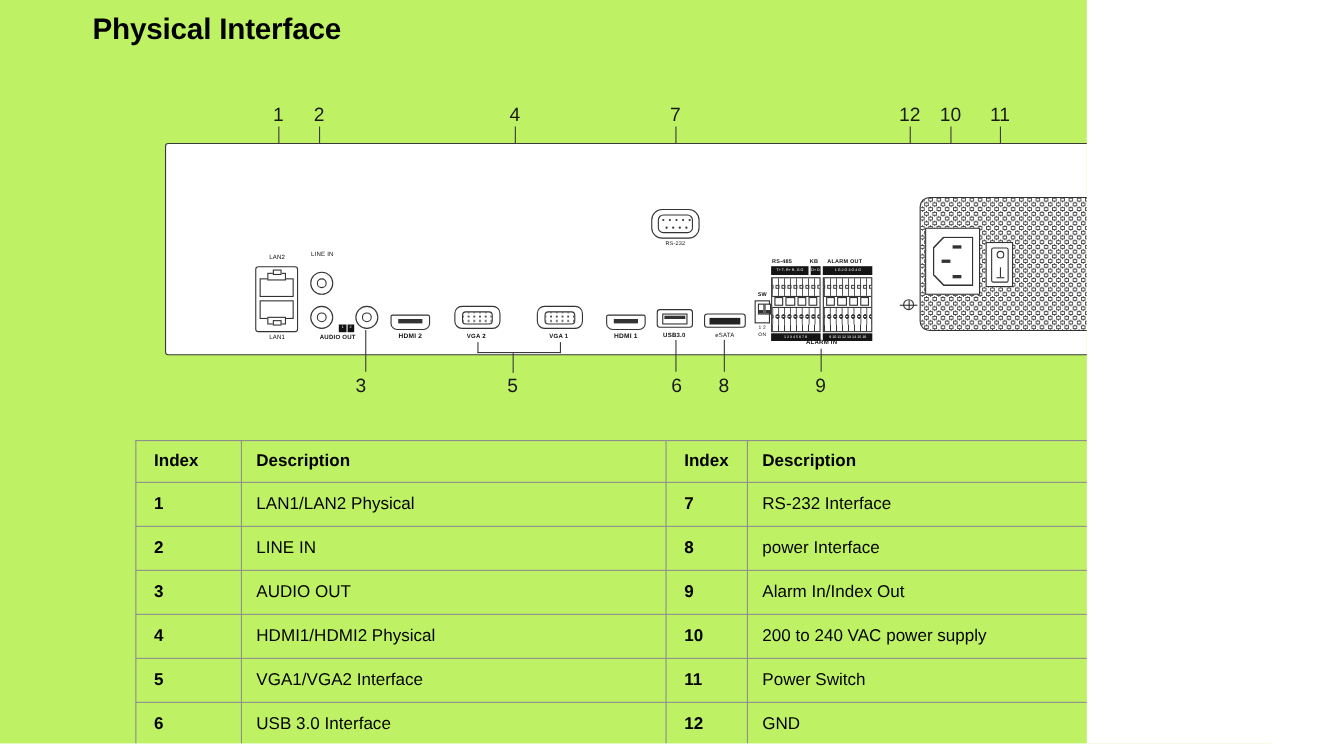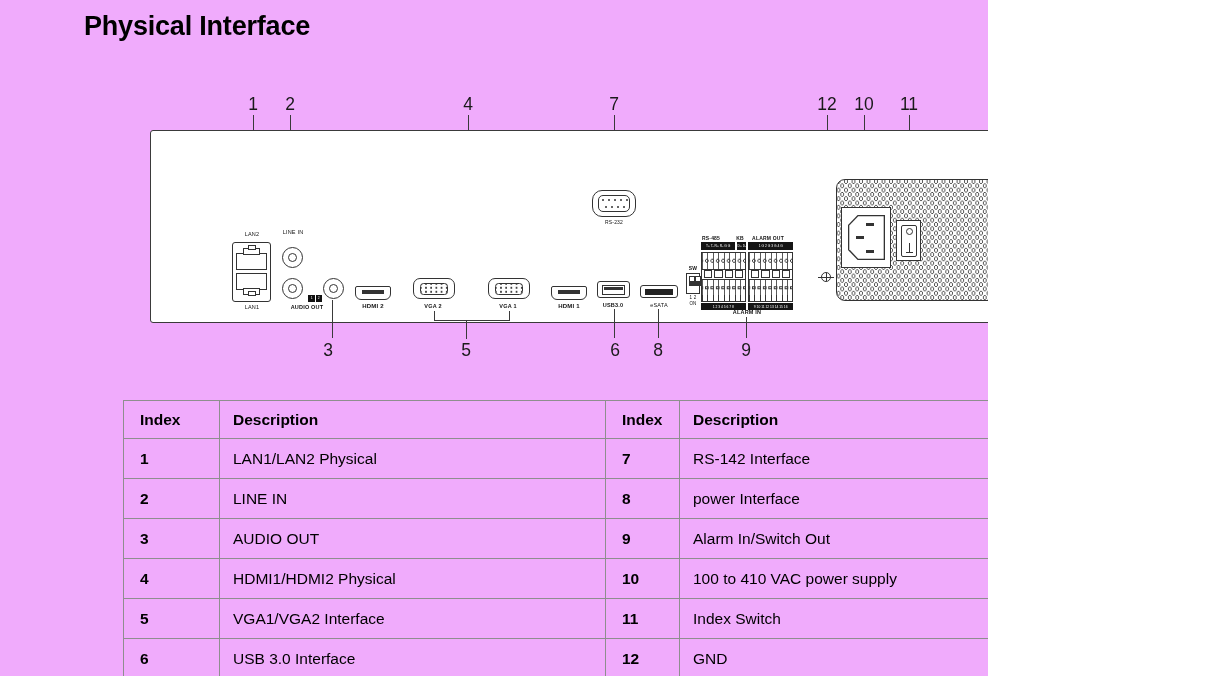--- a/index.html
+++ b/index.html
@@ -1,16 +1,16 @@
 <!DOCTYPE html>
 <html><head>
 <meta charset="utf-8">
 <style>
   html,body{margin:0;padding:0;background:#fff;}
-  #stage{position:relative;width:988px;height:676px;background:#f0abfc;overflow:hidden;
+  #stage{position:relative;width:988px;height:676px;background:#bef264;overflow:hidden;
          font-family:"Liberation Sans","DejaVu Sans",sans-serif;color:#000;}
   .abs{position:absolute;}
   
   .num{position:absolute;font-size:17.5px;color:#1a1a1a;transform:translateX(-50%);white-space:nowrap;}
   
   .ln{position:absolute;background:#3a3a3a;}
   .ln.v{width:1.2px;}
   .ln.h{height:1.2px;}
   
   .device{position:absolute;left:150px;top:130px;width:945px;height:191px;
@@ -241,45 +241,45 @@
           <tr>
         <th class="c-idx">Index</th>
         <th class="c-desc">Description</th>
         <th class="c-idx">Index</th>
         <th class="c-desc">Description</th>
       </tr>
       <tr>
         <td class="c-idx">1</td>
         <td class="c-desc">LAN1/LAN2 Physical</td>
         <td class="c-idx">7</td>
-        <td class="c-desc">RS-142 Interface</td>
+        <td class="c-desc">RS-232 Interface</td>
       </tr>
       <tr>
         <td class="c-idx">2</td>
         <td class="c-desc">LINE IN</td>
         <td class="c-idx">8</td>
         <td class="c-desc">power Interface</td>
       </tr>
       <tr>
         <td class="c-idx">3</td>
         <td class="c-desc">AUDIO OUT</td>
         <td class="c-idx">9</td>
-        <td class="c-desc">Alarm In/Switch Out</td>
+        <td class="c-desc">Alarm In/Index Out</td>
       </tr>
       <tr>
         <td class="c-idx">4</td>
         <td class="c-desc">HDMI1/HDMI2 Physical</td>
         <td class="c-idx">10</td>
-        <td class="c-desc">100 to 410 VAC power supply</td>
+        <td class="c-desc">200 to 240 VAC power supply</td>
       </tr>
       <tr>
         <td class="c-idx">5</td>
         <td class="c-desc">VGA1/VGA2 Interface</td>
         <td class="c-idx">11</td>
-        <td class="c-desc">Index Switch</td>
+        <td class="c-desc">Power Switch</td>
       </tr>
       <tr>
         <td class="c-idx">6</td>
         <td class="c-desc">USB 3.0 Interface</td>
         <td class="c-idx">12</td>
         <td class="c-desc">GND</td>
       </tr>
     </tbody>
       </table>
   </div>

